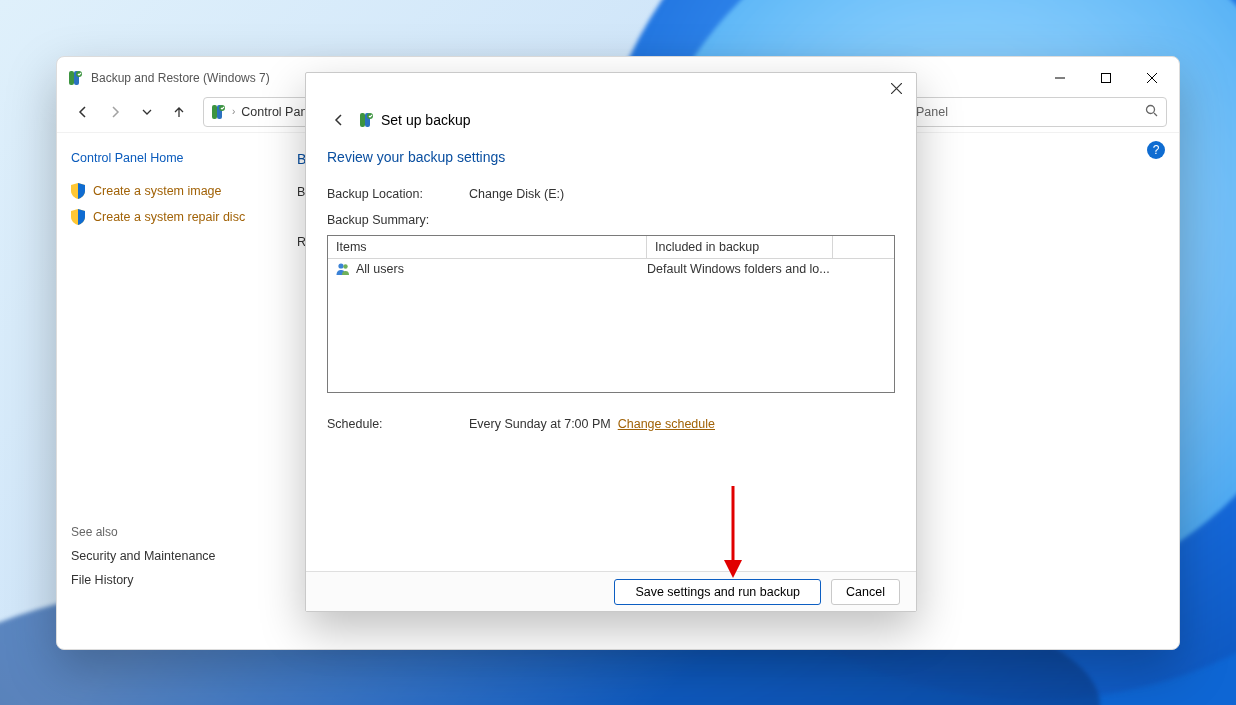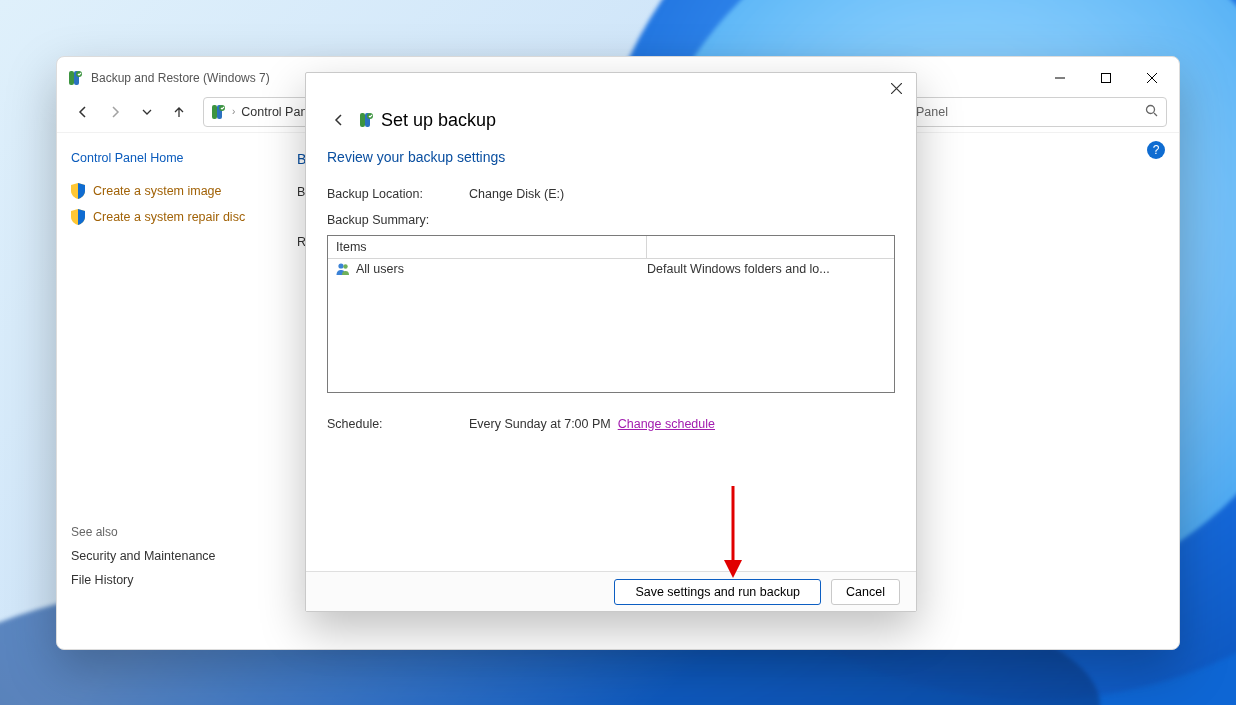--- a/index.html
+++ b/index.html
@@ -78,21 +78,21 @@
     box-shadow:0 18px 45px rgba(0,0,0,.25);
     display:flex; flex-direction:column;
   }
   .dlg-top { height:32px; display:flex; justify-content:flex-end; align-items:flex-start; }
   .dlg-close { width:40px; height:30px; display:flex; align-items:center;
     justify-content:center; font-size:14px; color:#333; }
 
   .dlg-header { display:flex; align-items:center; gap:8px; padding:4px 22px 18px; }
   .dlg-back { width:22px; height:22px; display:flex; align-items:center;
     justify-content:center; color:#333; font-size:13px; }
-  .dlg-title-row { display:flex; align-items:center; gap:7px; font-size:18px; }
+  .dlg-title-row { display:flex; align-items:center; gap:7px; font-size:14px; }
 
   .dlg-body { padding:0 21px; font-size:12.5px; color:#333; flex:1; }
   .dlg-body h2 { font-size:14px; font-weight:400; color:#0a4fa0; margin-bottom:22px; }
   .kv { display:flex; margin-bottom:12px; }
   .kv .k { width:142px; }
   .summary-label { margin-bottom:8px; }
 
   .summary-table {
     border:1px solid #7a7a7a; height:158px;
   }
@@ -102,21 +102,21 @@
   }
   .summary-table .hdr .col:first-child { width:319px; }
   .summary-table .hdr .col:nth-child(2) { width:186px; border-right:1px solid #d6d6d6; }
   .summary-table .hdr .col:last-child { flex:1; border-right:none; }
   .summary-table .row { display:flex; padding:3px 8px; align-items:center; }
   .summary-table .row .c1 { width:311px; display:flex; align-items:center; gap:6px; }
   .user-ico { width:14px; height:14px; }
 
   .sched { display:flex; margin-top:24px; align-items:flex-start; }
   .sched .k { width:142px; }
-  .link { color:#a21caf; text-decoration:underline; cursor:pointer; }
+  .link { color:#a16207; text-decoration:underline; cursor:pointer; }
 
   .dlg-footer {
     height:40px; border-top:1px solid #dfdfdf; display:flex;
     justify-content:flex-end; align-items:center; gap:10px; padding:0 16px;
     background:#fbfbfb;
   }
   .btn {
     height:26px; padding:0 14px; border:1px solid #c9c9c9; background:#fff;
     border-radius:3px; font-size:12.5px; cursor:pointer;
   }
@@ -282,20 +282,21 @@
     <div class="kv">
       <div class="k">Backup Location:</div>
       <div>Change Disk (E:)</div>
     </div>
 
     <div class="summary-label">Backup Summary:</div>
 
     <div class="summary-table">
       <div class="hdr">
         <div class="col">Items</div>
+        <div class="col">Included in backup</div>
         <div class="col"></div>
       </div>
       <div class="row">
         <div class="c1">
           <svg class="user-ico" viewBox="0 0 14 14">
             <circle cx="5" cy="4" r="2.6" fill="#3b82d6"></circle>
             <path d="M0.5 13 C0.5 9 3 8 5 8 C7 8 9.5 9 9.5 13 Z" fill="#3b82d6"></path>
             <circle cx="9.5" cy="4.5" r="2.2" fill="#6fb05a"></circle>
             <path d="M6 13 C6 9.5 8 9 9.5 9 C11 9 13 9.5 13 13 Z" fill="#6fb05a"></path>
           </svg>

